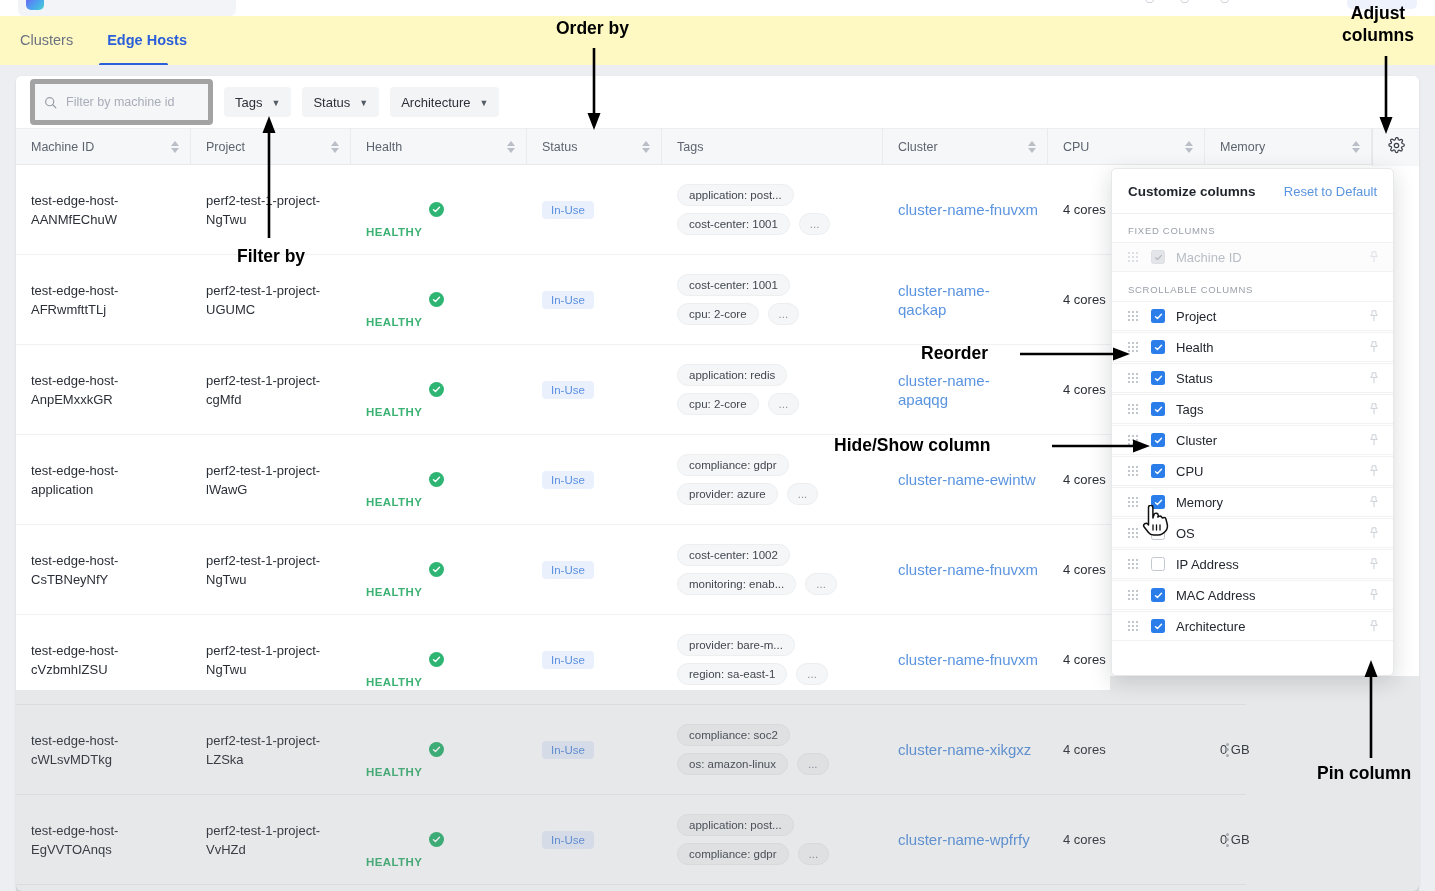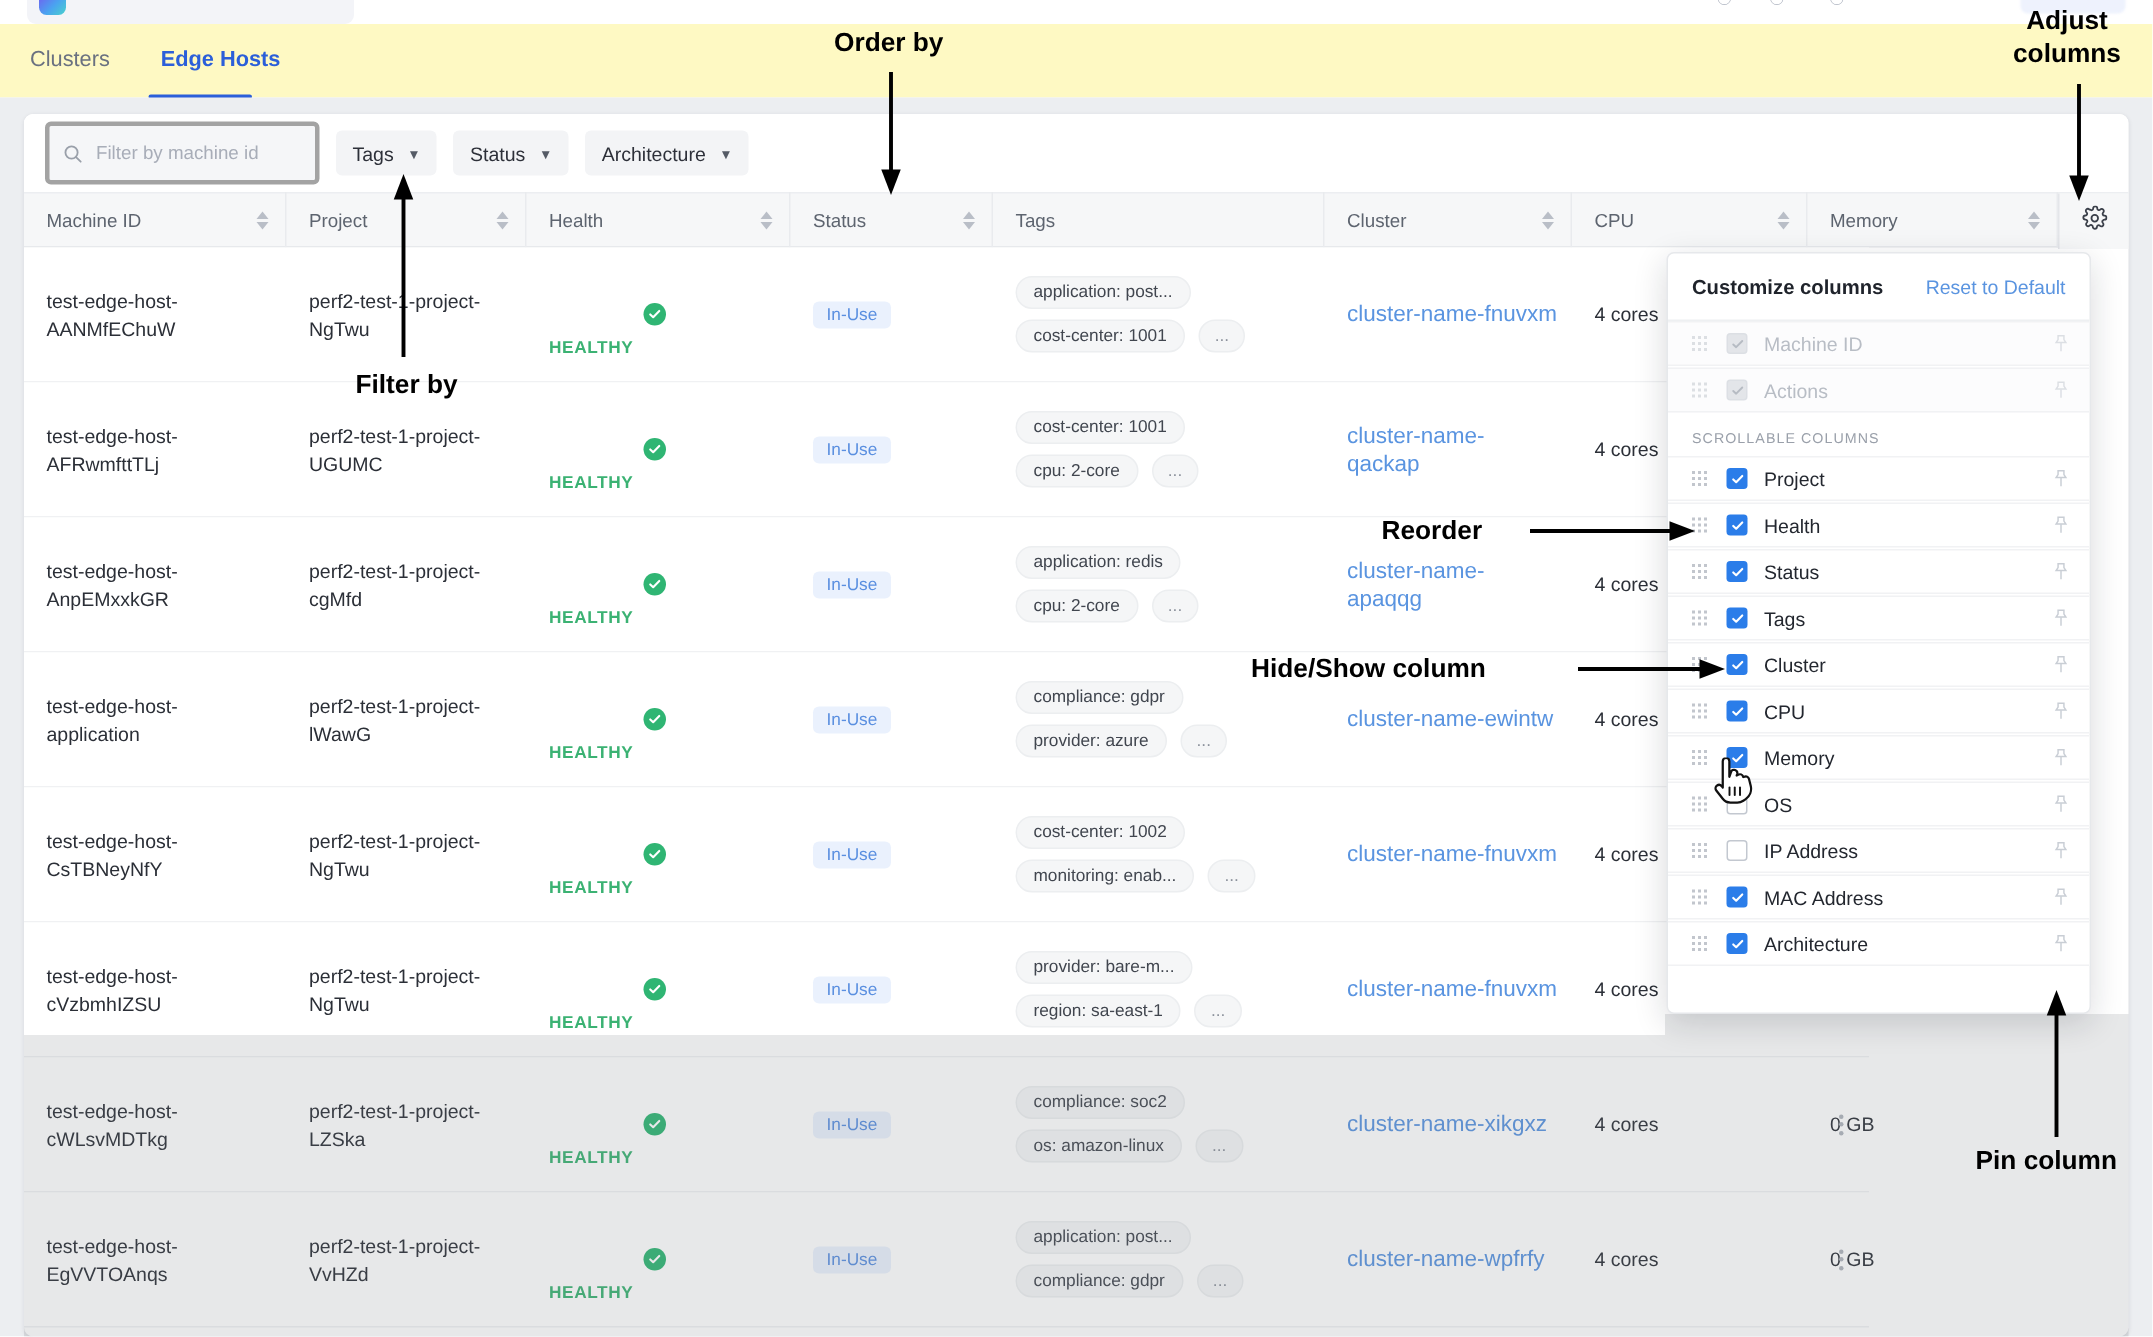--- a/index.html
+++ b/index.html
@@ -61,21 +61,21 @@
 
   
   .filterbar {
     position: absolute; left: 0; top: 0; width: 1403px; height: 52px;
     display: flex; align-items: center; padding-left: 14px; gap: 11px;
     background: #fff;
   }
   .search-wrap {
     display: flex; align-items: center; gap: 9px;
     width: 183px; height: 29px; background: #f5f6f8;
-    border: 3px solid #a3a3a3; border-radius: 4px; padding: 18px 9px;
+    border: 5px solid #a3a3a3; border-radius: 4px; padding: 18px 9px;
   }
   .search-ic { width: 13px; height: 13px; flex: 0 0 13px; }
   .search-ic svg { display: block; }
   .search-input {
     border: 0; outline: 0; background: transparent;
     font-family: "Liberation Sans", sans-serif; font-size: 12.5px; color: #30343c; width: 140px;
   }
   .search-input::placeholder { color: #a8adb8; }
   .fbtn {
     display: flex; align-items: center; gap: 9px; height: 30px;
@@ -683,20 +683,21 @@
 
   <div class="scrim" style="left:16px; top:690px; width:1403px; height:201px;"></div>
   <div class="scrim" style="left:1110px; top:676px; width:309px; height:14px;"></div>
 
   <div class="popover">
     <div class="pop-head">
       <span class="pop-title">Customize columns</span>
       <span class="pop-reset">Reset to Default</span>
     </div>
 
+    <div class="pop-section">FIXED COLUMNS</div>
 
     <div class="pop-row disabled">
       <span class="grip dis">
           <i></i>
           <i></i>
           <i></i>
           <i></i>
           <i></i>
           <i></i>
           <i></i>
@@ -710,45 +711,20 @@
         </span>
       <span class="pop-label">Machine ID</span>
       <span class="pin">
         <svg width="12" height="13" viewBox="0 0 14 16" fill="none" stroke="#dcdfe4" stroke-width="1.2">
             <path d="M4.6 1.6h4.8v3.2l1.6 2.4H3l1.6-2.4z"></path>
             <line x1="7" y1="7.4" x2="7" y2="14.4"></line>
           </svg>
       </span>
     </div>
 
-    <div class="pop-row disabled">
-      <span class="grip dis">
-          <i></i>
-          <i></i>
-          <i></i>
-          <i></i>
-          <i></i>
-          <i></i>
-          <i></i>
-          <i></i>
-          <i></i>
-        </span>
-      <span class="cbx lock">
-          <svg width="9" height="9" viewBox="0 0 12 12">
-            <path d="M2 6.2 4.6 8.6 10 3.1" fill="none" stroke="#b6bbc3" stroke-width="1.7" stroke-linecap="round" stroke-linejoin="round"></path>
-          </svg>
-        </span>
-      <span class="pop-label">Actions</span>
-      <span class="pin">
-        <svg width="12" height="13" viewBox="0 0 14 16" fill="none" stroke="#dcdfe4" stroke-width="1.2">
-            <path d="M4.6 1.6h4.8v3.2l1.6 2.4H3l1.6-2.4z"></path>
-            <line x1="7" y1="7.4" x2="7" y2="14.4"></line>
-          </svg>
-      </span>
-    </div>
 
     <div class="pop-section">SCROLLABLE COLUMNS</div>
 
     <div class="pop-row">
       <span class="grip">
           <i></i>
           <i></i>
           <i></i>
           <i></i>
           <i></i>

